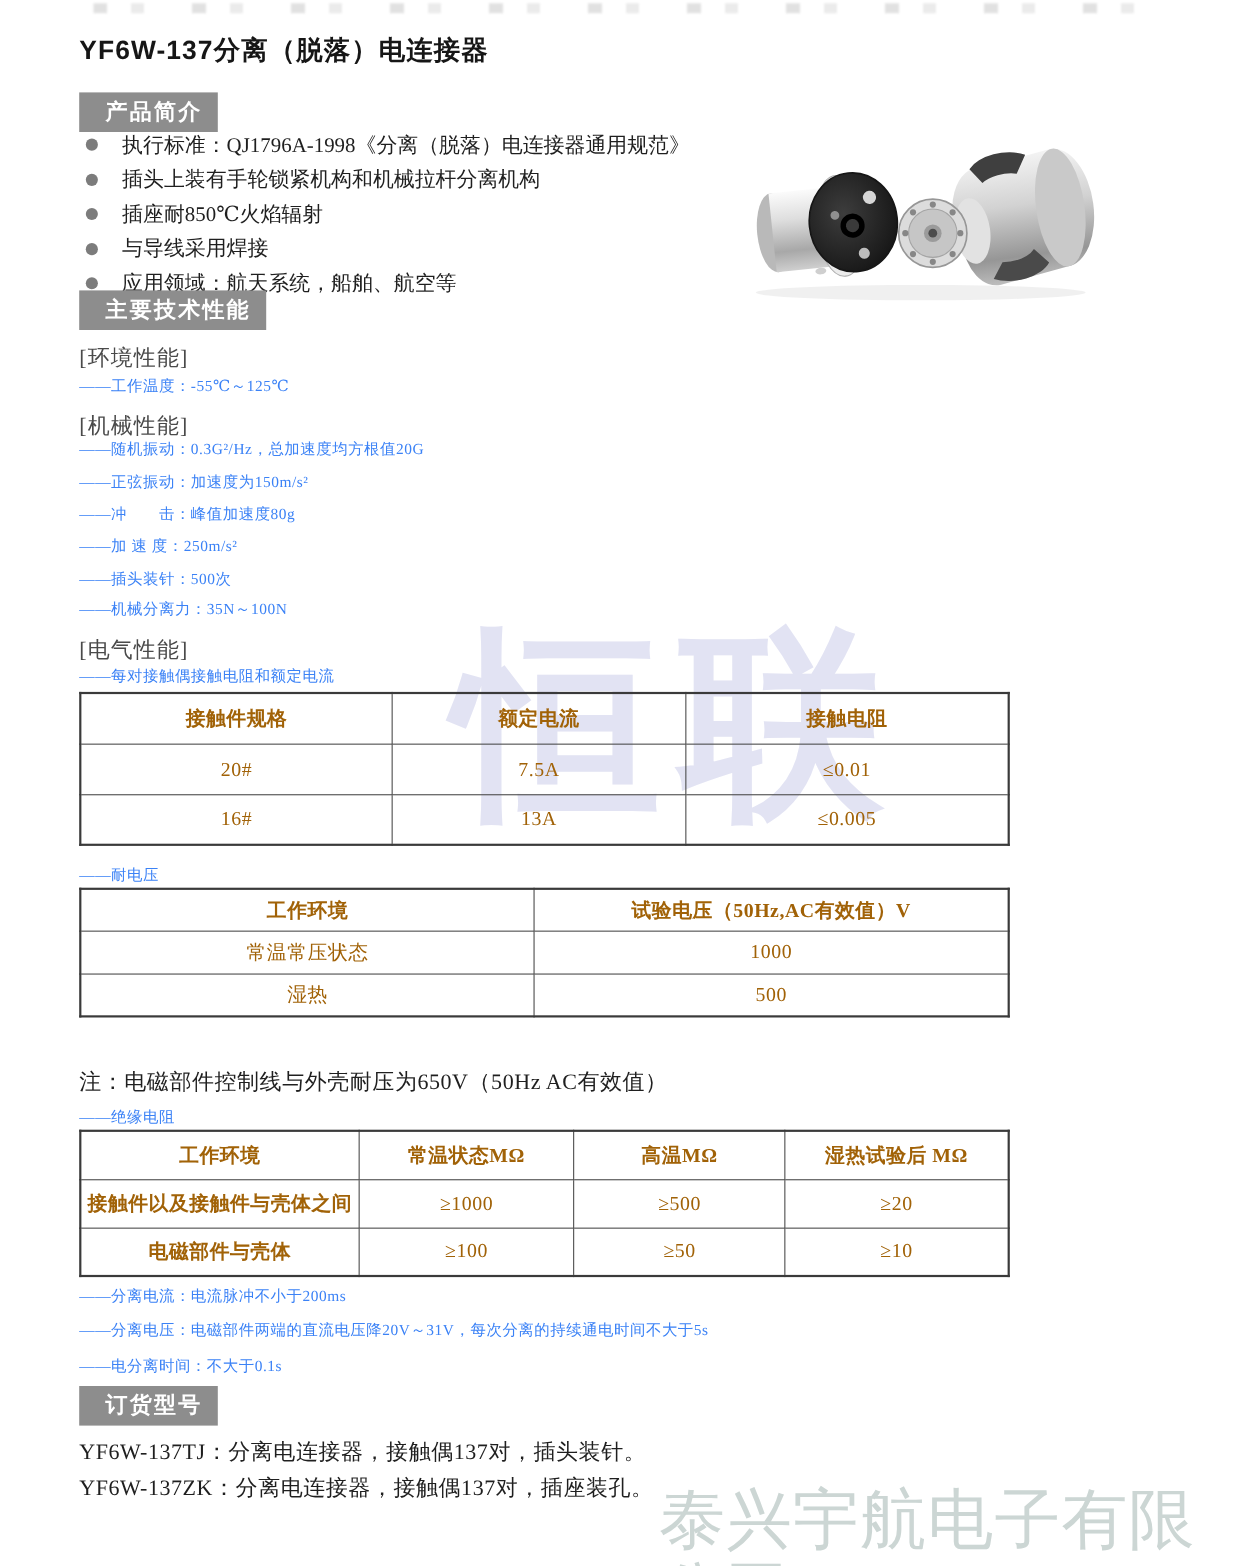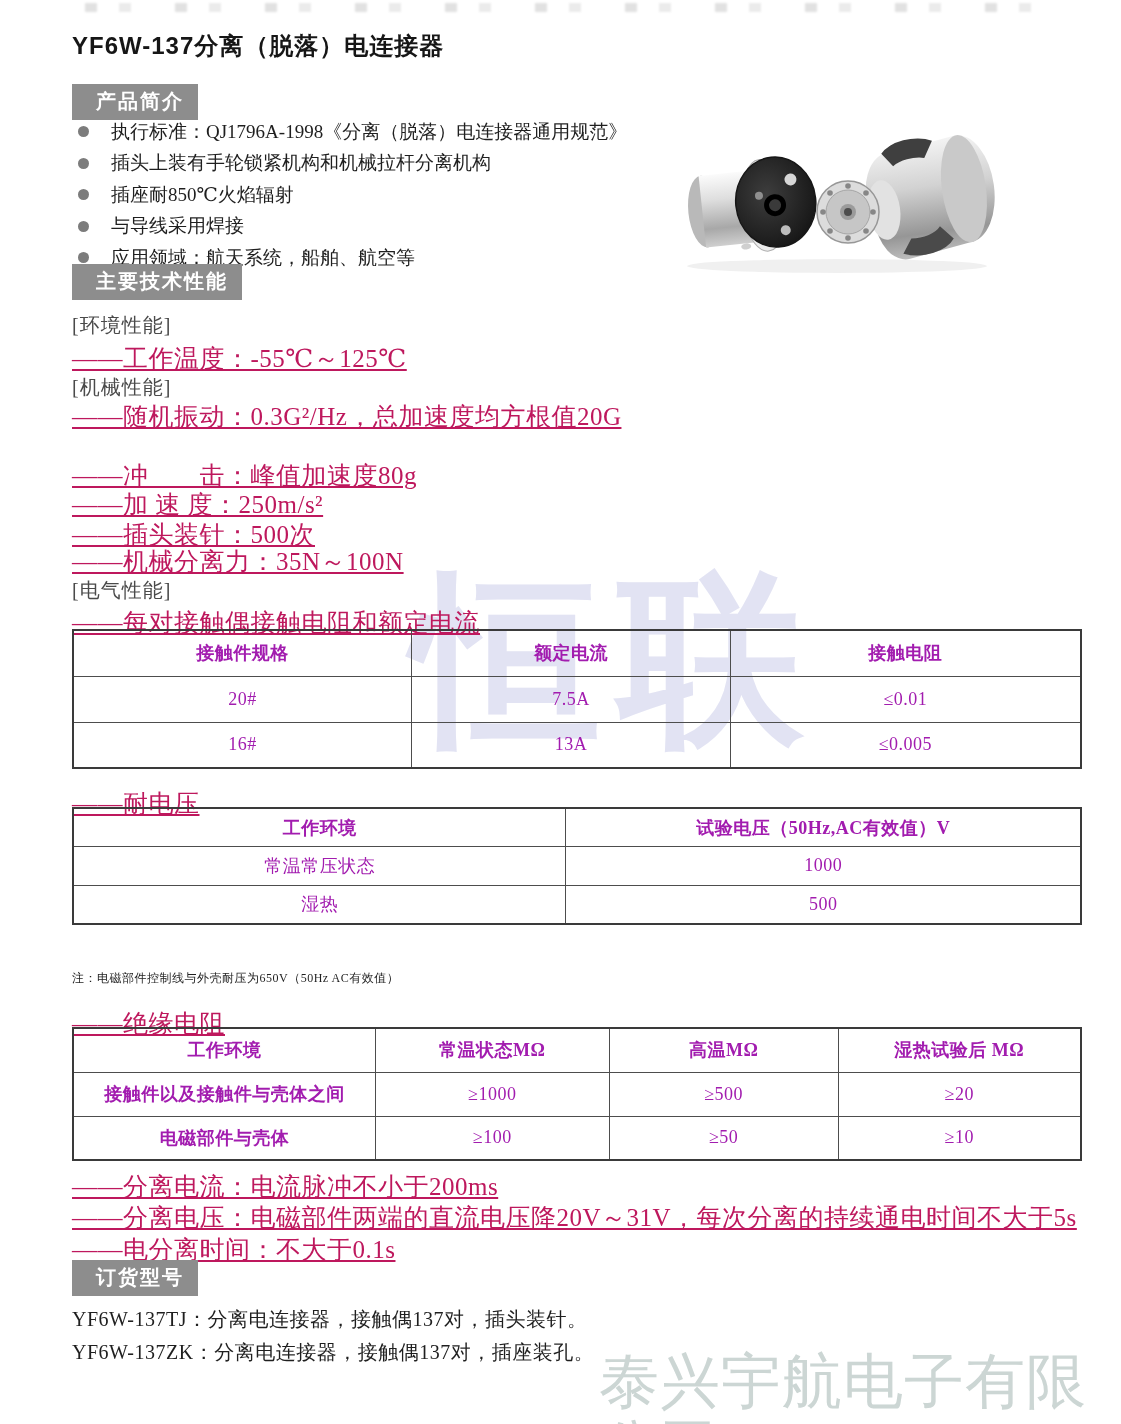--- a/index.html
+++ b/index.html
@@ -33,27 +33,27 @@
   .bullets { list-style:none; }
   .bullets li {
     display:flex; align-items:center;
     height:31.5px; font-size:19px; color:#1f1f1f;
   }
   .dot {
     flex:0 0 auto; width:11px; height:11px; border-radius:50%;
     background:#7c7c7c; margin-right:22px; margin-left:6px;
   }
   .cat-label { font-size:20px; color:#4a4a4a; letter-spacing:1px; }
-  .spec-line { font-size:25px; color:#be185d; letter-spacing:.5px;text-decoration:underline; }
-  .note-line { font-size:12px; color:#1f1f1f; letter-spacing:.5px;font-family:Liberation Serif, serif; }
+  .spec-line { font-size:14px; color:#3b82f6; letter-spacing:.5px; }
+  .note-line { font-size:20px; color:#1f1f1f; letter-spacing:.5px;font-family:Liberation Serif, serif; }
   .order-line { font-size:20px; color:#1f1f1f; letter-spacing:.5px; }
   table.spec-table {
-    position:absolute; left:72px; width:1010px;
+    position:absolute; left:72px; width:846px;
     border-collapse:collapse; table-layout:fixed;
-    font-size:18px; color:#a21caf;
+    font-size:18px; color:#a16207;
     border:2px solid #3a3a3a;
   }
   table.spec-table th, table.spec-table td {
     border:1px solid #4d4d4d; text-align:center; vertical-align:middle;
     font-weight:normal; letter-spacing:.5px;
   }
   table.spec-table th { font-weight:bold; }
   table.t1 tr { height:46px; }
   table.t2 tr { height:38.5px; }
   table.t3 tr { height:44px; }
@@ -175,20 +175,21 @@
 
   <div class="abs" style="top:264px">
     <span class="sec-header">主要技术性能</span>
   </div>
 
   <div class="abs cat-label" style="top:312px">[环境性能]</div>
   <div class="abs spec-line" style="top:342px">——工作温度：-55℃～125℃</div>
 
   <div class="abs cat-label" style="top:374px">[机械性能]</div>
   <div class="abs spec-line" style="top:400px">——随机振动：0.3G²/Hz，总加速度均方根值20G</div>
+  <div class="abs spec-line" style="top:430px">——正弦振动：加速度为150m/s²</div>
   <div class="abs spec-line" style="top:459px">——冲　　击：峰值加速度80g</div>
   <div class="abs spec-line" style="top:488px">——加 速 度：250m/s²</div>
   <div class="abs spec-line" style="top:518px">——插头装针：500次</div>
   <div class="abs spec-line" style="top:545px">——机械分离力：35N～100N</div>
 
   <div class="abs cat-label" style="top:577px">[电气性能]</div>
   <div class="abs spec-line" style="top:606px">——每对接触偶接触电阻和额定电流</div>
 
   <table class="spec-table t1" style="top:629px">
     <colgroup>

